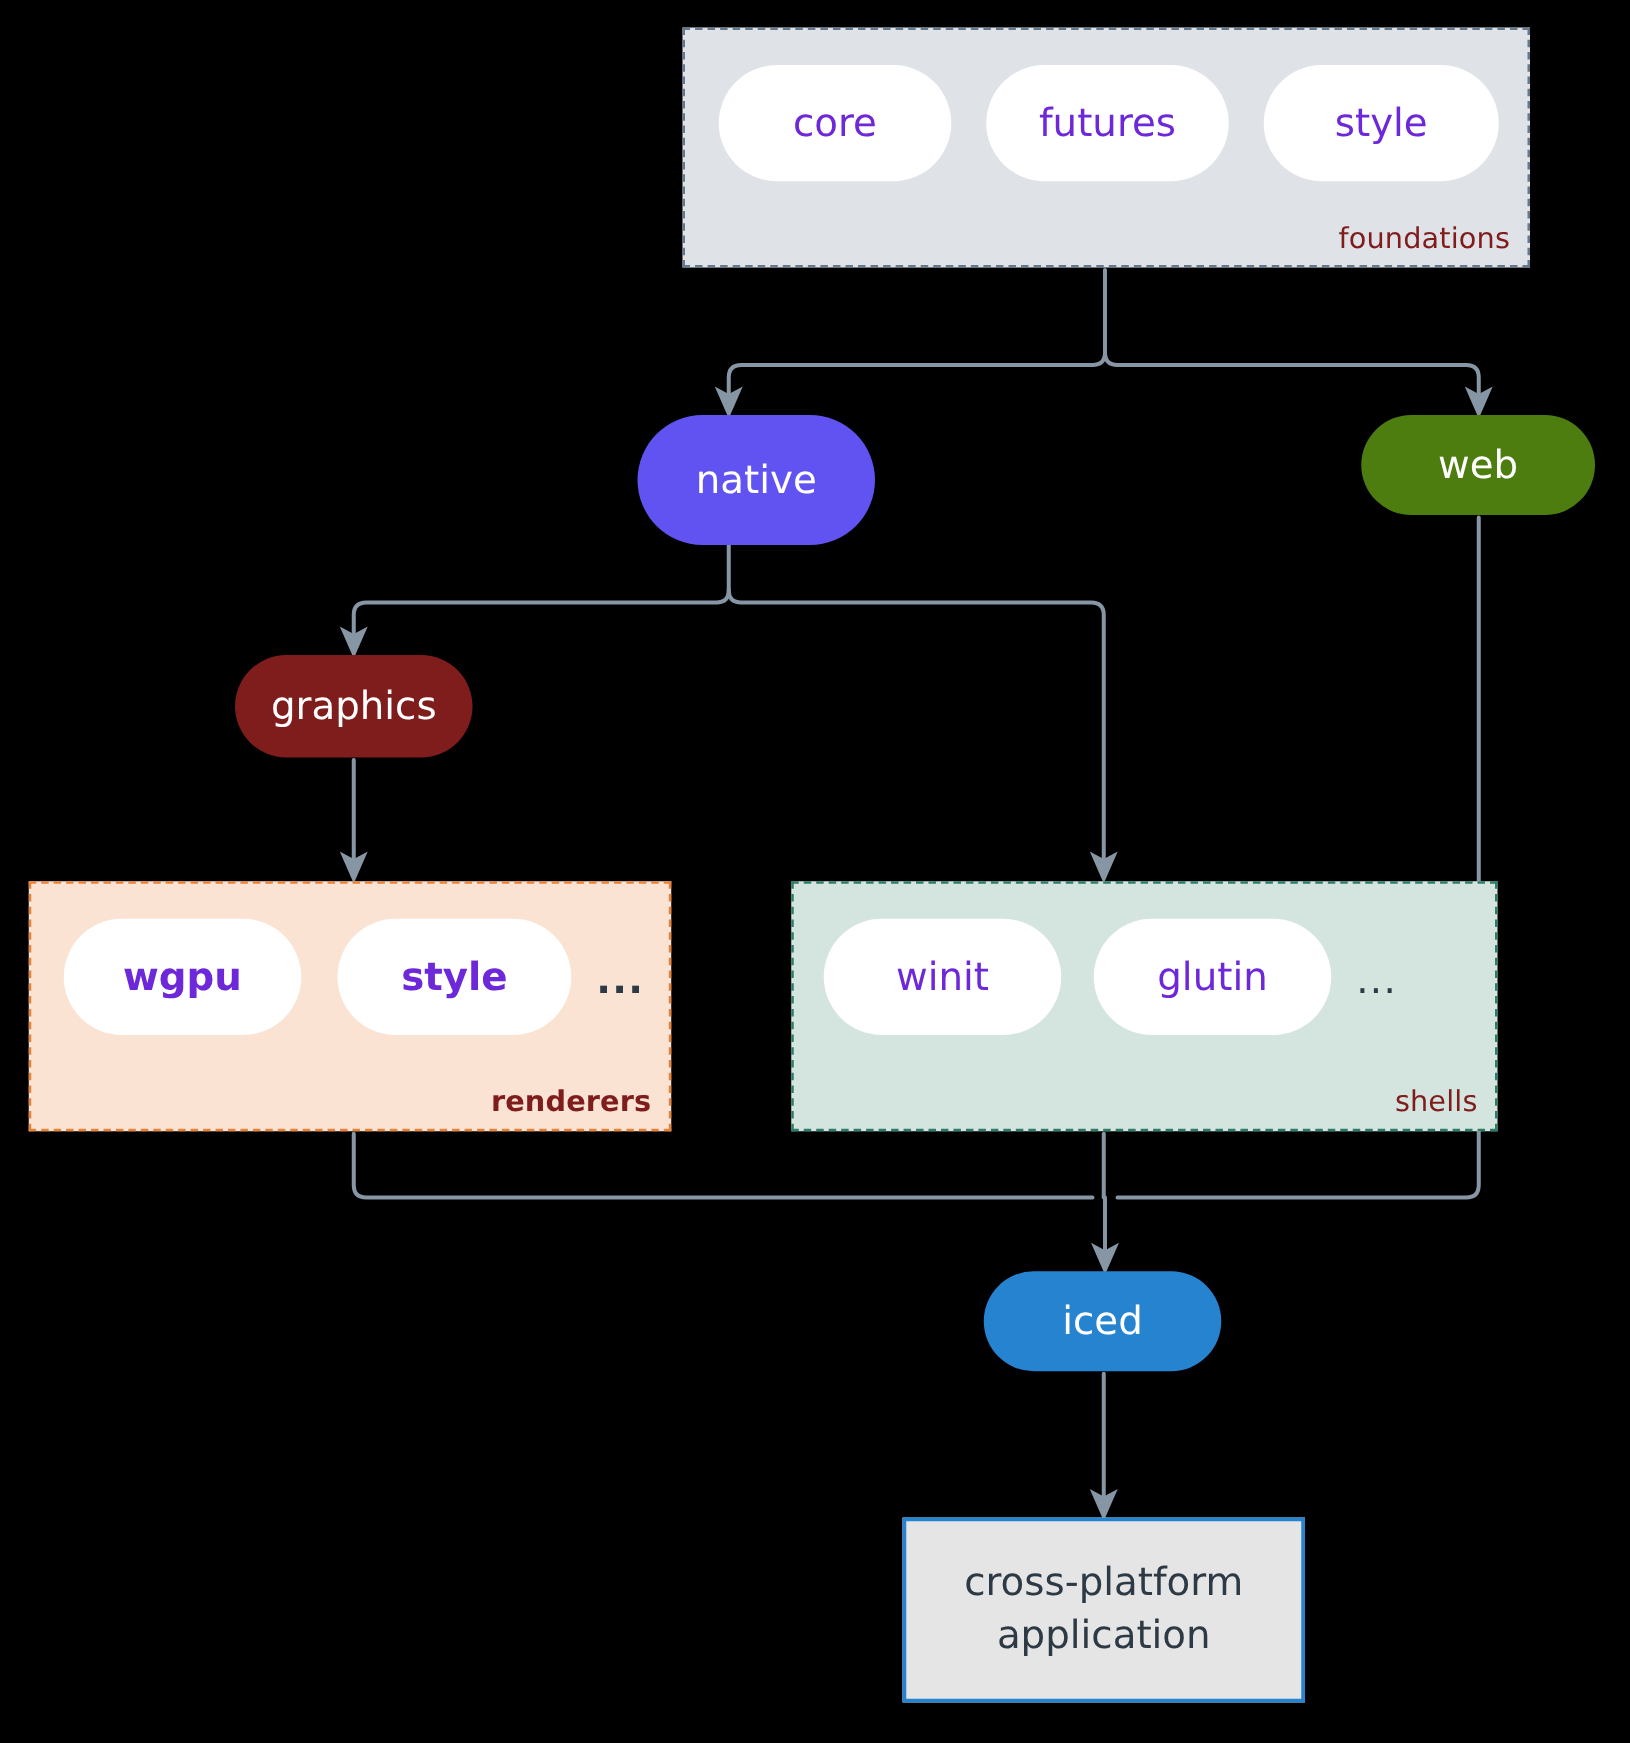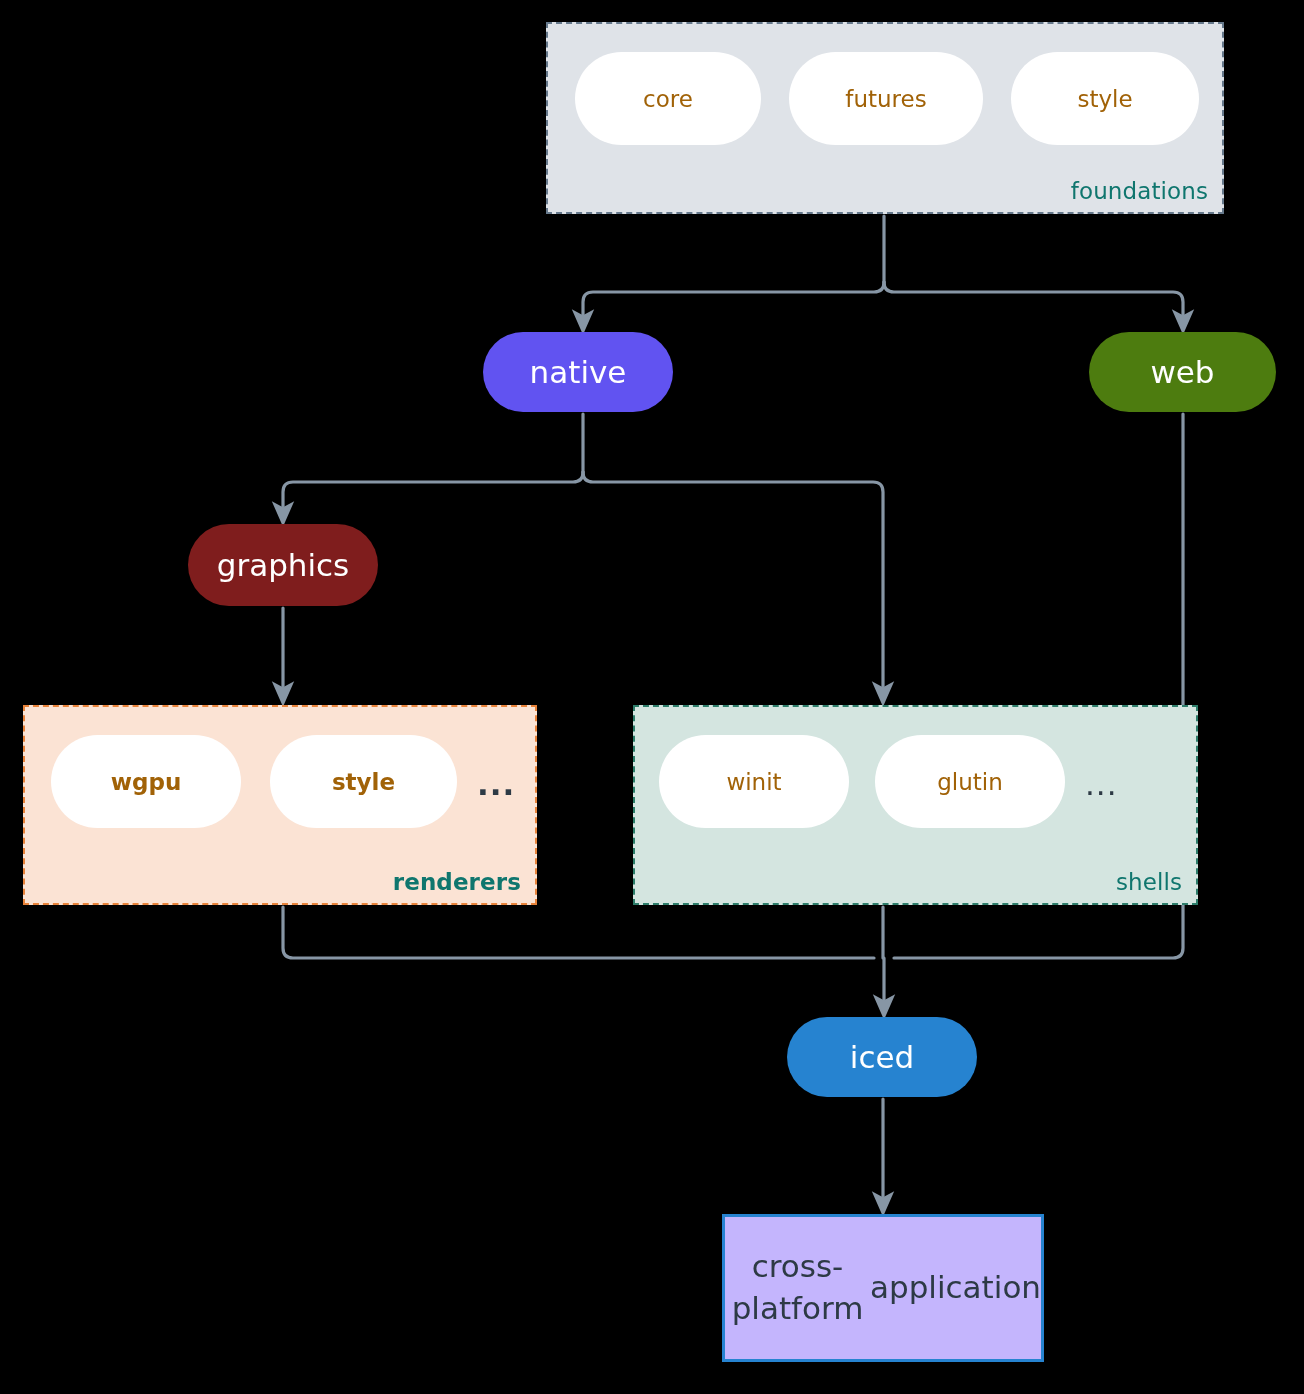--- a/index.html
+++ b/index.html
@@ -36,21 +36,21 @@
   
   .group-box {
     position: absolute;
     box-sizing: border-box;
   }
   .group-label {
     position: absolute;
     right: 14px;
     bottom: 8px;
     font-size: 23px;
-    color: #0f766e;
+    color: #7f1d1d;
     letter-spacing: 0.1px;
   }
   #group-foundations {
     left: 546px;
     top: 22px;
     width: 678px;
     height: 192px;
     background: #dfe3e8;
     border: 2px dashed #66798c;
   }
@@ -73,41 +73,41 @@
   }
   
   .pill-white {
     position: absolute;
     box-sizing: border-box;
     background: #ffffff;
     border-radius: 999px;
     display: flex;
     align-items: center;
     justify-content: center;
-    color: #a16207;
-    font-size: 23px;
+    color: #6d28d9;
+    font-size: 31px;
   }
   .ellipsis {
     position: absolute;
     color: #2d3a45;
     font-size: 31px;
     letter-spacing: 1px;
     line-height: 1;
   }
   
   .pill-node {
     border-radius: 999px;
     color: #ffffff;
     font-size: 31px;
   }
   #node-native {
-    left: 483px;
+    left: 510px;
     top: 332px;
     width: 190px;
-    height: 80px;
+    height: 104px;
     background: #6153f1;
   }
   #node-web {
     left: 1089px;
     top: 332px;
     width: 187px;
     height: 80px;
     background: #4d7c0f;
   }
   #node-graphics {
@@ -122,26 +122,26 @@
     top: 1017px;
     width: 190px;
     height: 80px;
     background: #2683d0;
   }
   #node-application {
     left: 722px;
     top: 1214px;
     width: 322px;
     height: 148px;
-    background: #c4b5fd;
+    background: #e5e5e5;
     border: 3px solid #2683d0;
     color: #2d3a45;
     font-size: 31px;
     line-height: 1.35;
-    flex-direction: row;
+    flex-direction: column;
   }
 </style>
 </head>
 <body>
 
 <div id="diagram-root">
 
   <svg class="edges-layer" viewBox="0 0 1304 1394" width="1304" height="1394">
     <defs>
       <marker id="arrow" markerWidth="9" markerHeight="9" refX="4.5" refY="4" orient="auto" markerUnits="strokeWidth">

